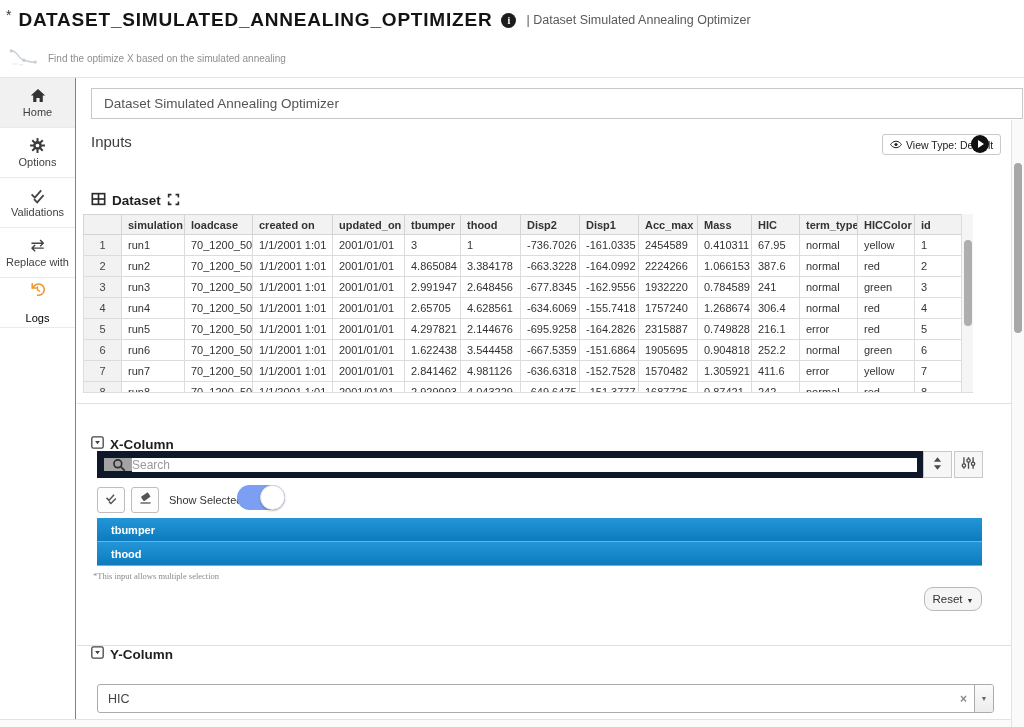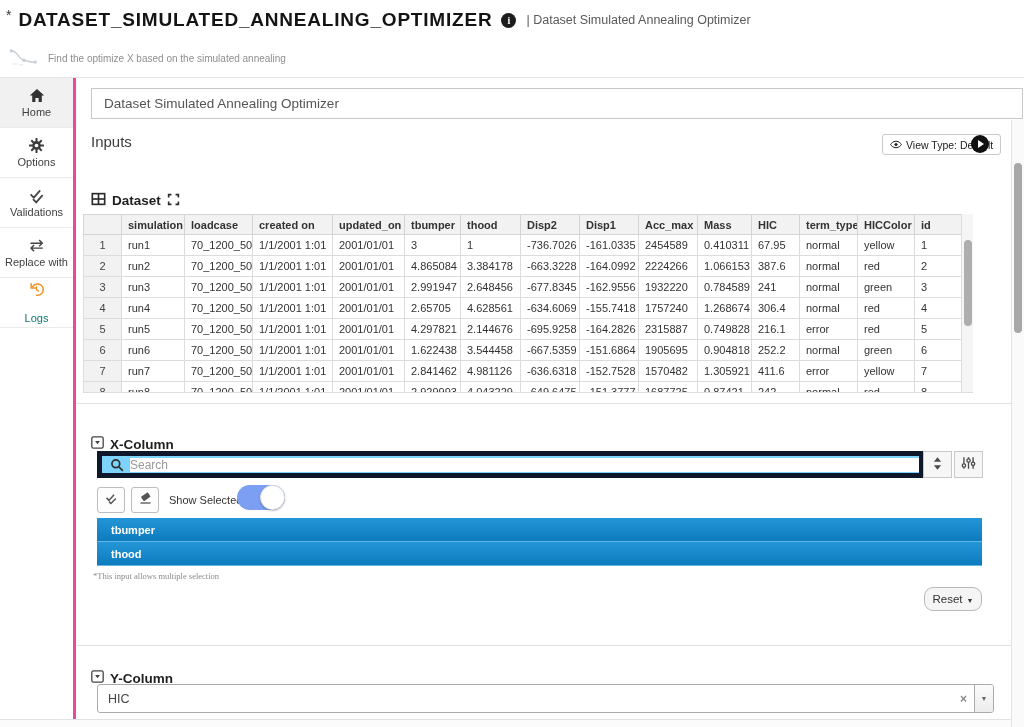--- a/index.html
+++ b/index.html
@@ -15,25 +15,25 @@
   .page-title { font-size:19px; font-weight:bold; letter-spacing:.8px; color:#141414; white-space:nowrap; }
   .info-badge { width:15px; height:15px; border-radius:50%; background:#1c1c1c; color:#fff;
                 font-size:10px; font-weight:bold; display:flex; align-items:center; justify-content:center;
                 margin-left:9px; font-family:"Liberation Serif", serif; }
   .title-tag { margin-left:10px; font-size:12.5px; color:#5a5a5a; white-space:nowrap; }
   .subtitle-row { position:absolute; left:9px; top:46px; display:flex; align-items:center; gap:11px; }
   .subtitle-text { font-size:10px; color:#8f8f8f; }
 
   
   .sidebar { position:absolute; left:0; top:78px; width:76px; height:649px; background:#fff;
-             border-right:3px solid #ec4899; }
+             border-right:1px solid #ec4899; }
   .side-item { height:50px; border-bottom:1px solid #ebebeb; display:flex; flex-direction:column;
                align-items:center; justify-content:center; gap:2px; cursor:pointer; color:#3f3f3f; }
   .side-item.active { background:#f1f1f1; }
-  .side-item.accent { color:#0f766e;gap:14px; }
+  .side-item.accent { color:#000000;gap:14px; }
   .side-label { font-size:11px; }
   .side-icon { height:17px; display:flex; align-items:center; justify-content:center; }
   .glyph { font-size:17px; line-height:17px; }
 
   
   .main { position:absolute; left:77px; top:78px; width:947px; height:649px; background:#fff; }
 
   .name-field { position:absolute; left:14px; top:10px; width:932px; height:31px;
                 border:1px solid #c8c8c8; display:flex; align-items:center; padding-left:12px;
                 font-size:13.5px; color:#555; background:#fff; }
@@ -44,21 +44,21 @@
                    background:#fff; padding:0 7px; font-size:10.5px; color:#222; cursor:pointer; }
   .play-btn { position:absolute; left:894px; top:57px; width:18px; height:18px; border-radius:50%;
               background:#111; cursor:pointer; }
   .play-btn::after { content:""; position:absolute; left:7px; top:5px; border-left:6px solid #fff;
                      border-top:4px solid transparent; border-bottom:4px solid transparent; }
 
   .section-title { position:absolute; display:flex; align-items:center; gap:6px;
                    font-size:13.5px; font-weight:bold; color:#1f1f1f;margin-top:14px; }
   .dataset-title { left:14px; top:100px; }
   .xcol-title { left:14px; top:344px; }
-  .ycol-title { left:14px; top:578px; }
+  .ycol-title { left:14px; top:554px; }
 
   
   .table-wrap { position:absolute; left:6px; top:136px; width:890px; height:179px; overflow:hidden;
                 border-bottom:1px solid #ddd; }
   table.dataset { border-collapse:collapse; table-layout:fixed; width:878px; }
   table.dataset th { background:#f2f2f2; border:1px solid #d4d4d4; font-size:11px; font-weight:bold;
                      color:#333; text-align:left; padding:2px 6px; height:20px; white-space:nowrap;
                      overflow:hidden; }
   table.dataset td { border:1px solid #dcdcdc; font-size:11px; color:#333; padding:2px 6px; height:21px;
                      white-space:nowrap; overflow:hidden; background:#fff; }
@@ -67,21 +67,21 @@
                    border-left:1px solid #ddd; }
   .table-vscroll .thumb { position:absolute; left:2px; width:8px; top:26px; height:86px;
                           background:#aeaeae; border-radius:5px; }
 
   .divider { position:absolute; left:0; width:934px; height:0; border-top:1px solid #e0e0e0; }
   .divider.d1 { top:325px; }
   .divider.d2 { top:567px; }
 
   
   .search-box { position:absolute; left:20px; top:373px; width:827px; height:27px;
-                border:5px solid #0f172a; display:flex; align-items:center; background:#7dd3fc; }
+                border:7px solid #0f172a; display:flex; align-items:center; background:#a3a3a3; }
   .search-box input { border:none; outline:none; flex:1; font-size:12px; color:#444;
                       font-family:"Liberation Sans", sans-serif; }
   .search-box input::placeholder { color:#9a9a9a; }
   .search-glyph { margin:0 6px 0 8px; display:flex; }
   .mini-btn { position:absolute; top:373px; height:27px; background:#f6f6f6; border:1px solid #c8c8c8;
               display:flex; align-items:center; justify-content:center; cursor:pointer; }
   .sort-btn { left:846px; width:29px; }
   .sliders-btn { left:877px; width:29px; }
 
   .sq-btn { position:absolute; top:409px; width:28px; height:26px; border:1px solid #bdbdbd;

